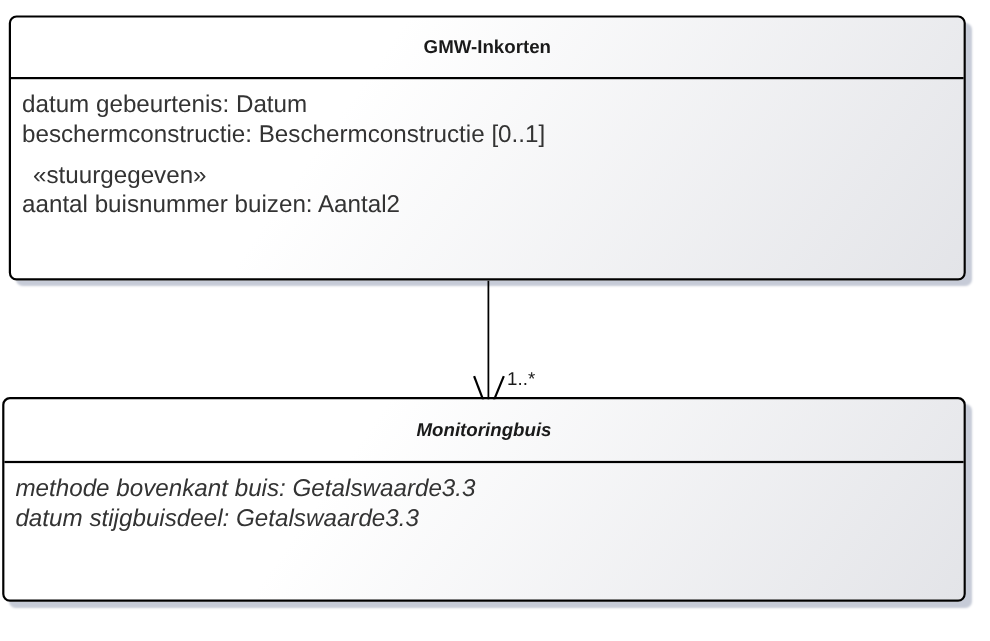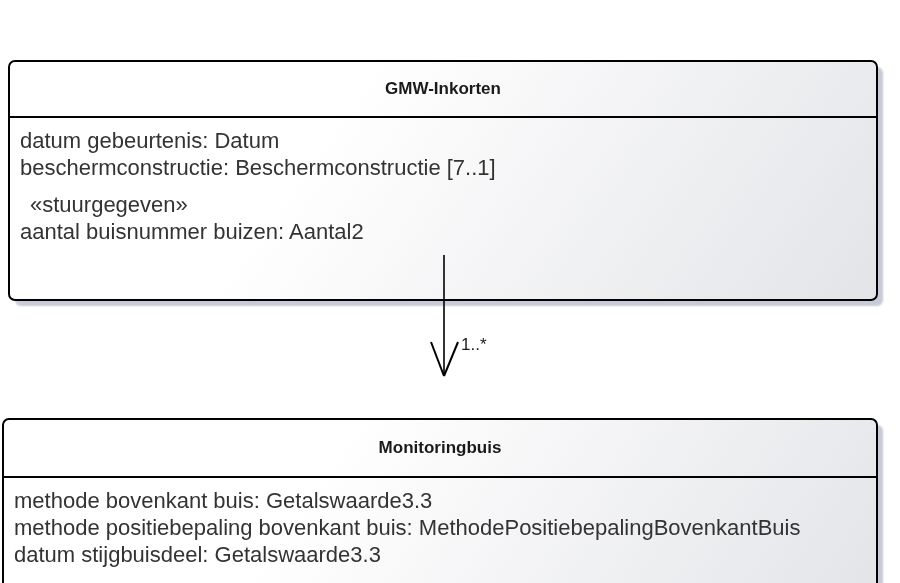--- a/index.html
+++ b/index.html
@@ -15,21 +15,20 @@
     background: #ffffff;
     overflow: hidden;
   }
   .uml-class {
     position: absolute;
     box-sizing: border-box;
     border: 2px solid #000000;
     border-radius: 7px;
     background: linear-gradient(125deg, #ffffff 35%, #e3e4e8 100%);
     box-shadow: 6px 6px 2px -1px #c6cbd7;
-    margin-top: 46px;
   }
   .uml-class .title {
     box-sizing: border-box;
     display: flex;
     align-items: center;
     justify-content: center;
     border-bottom: 2px solid #000000;
     font-weight: bold;
     font-size: 17px;
     color: #1a1a1a;
@@ -48,23 +47,24 @@
   .attr-row.gap { margin-top: 10px; }
   .attr-row.indent { padding-left: 10px; }
   .class-gmw {
     left: 8px;
     top: 14px;
     width: 870px;
     height: 241px;
   }
   .class-monitoringbuis {
     left: 2px;
-    top: 372px;
+    top: 361px;
     width: 876px;
     height: 186px;
+    font-style: italic;
   }
   .connector-svg {
     position: absolute;
     left: 410px;
     top: 255px;
     width: 80px;
     height: 123px;
   }
   .multiplicity-label {
     position: absolute;
@@ -77,35 +77,34 @@
 </style>
 </head>
 <body>
 
 <div class="canvas">
 
   <div class="uml-class class-gmw">
     <div class="title">GMW-Inkorten</div>
     <div class="attributes">
       <div class="attr-row">datum gebeurtenis: Datum</div>
-      <div class="attr-row">beschermconstructie: Beschermconstructie [7..1]</div>
+      <div class="attr-row">beschermconstructie: Beschermconstructie [0..1]</div>
       <div class="attr-row gap indent">«stuurgegeven»</div>
       <div class="attr-row">aantal buisnummer buizen: Aantal2</div>
     </div>
   </div>
 
   <svg class="connector-svg" viewBox="0 0 80 123" xmlns="http://www.w3.org/2000/svg">
     <line x1="34" y1="0" x2="34" y2="121" stroke="#000000" stroke-width="1.6"></line>
     <line x1="21" y1="87" x2="34" y2="121" stroke="#000000" stroke-width="2"></line>
     <line x1="48" y1="87" x2="34" y2="121" stroke="#000000" stroke-width="2"></line>
   </svg>
   <span class="multiplicity-label">1..*</span>
 
   <div class="uml-class class-monitoringbuis">
     <div class="title">Monitoringbuis</div>
     <div class="attributes">
       <div class="attr-row">methode bovenkant buis: Getalswaarde3.3</div>
-      <div class="attr-row">methode positiebepaling bovenkant buis: MethodePositiebepalingBovenkantBuis</div>
       <div class="attr-row">datum stijgbuisdeel: Getalswaarde3.3</div>
     </div>
   </div>
 
 </div>
 
 </body></html>

